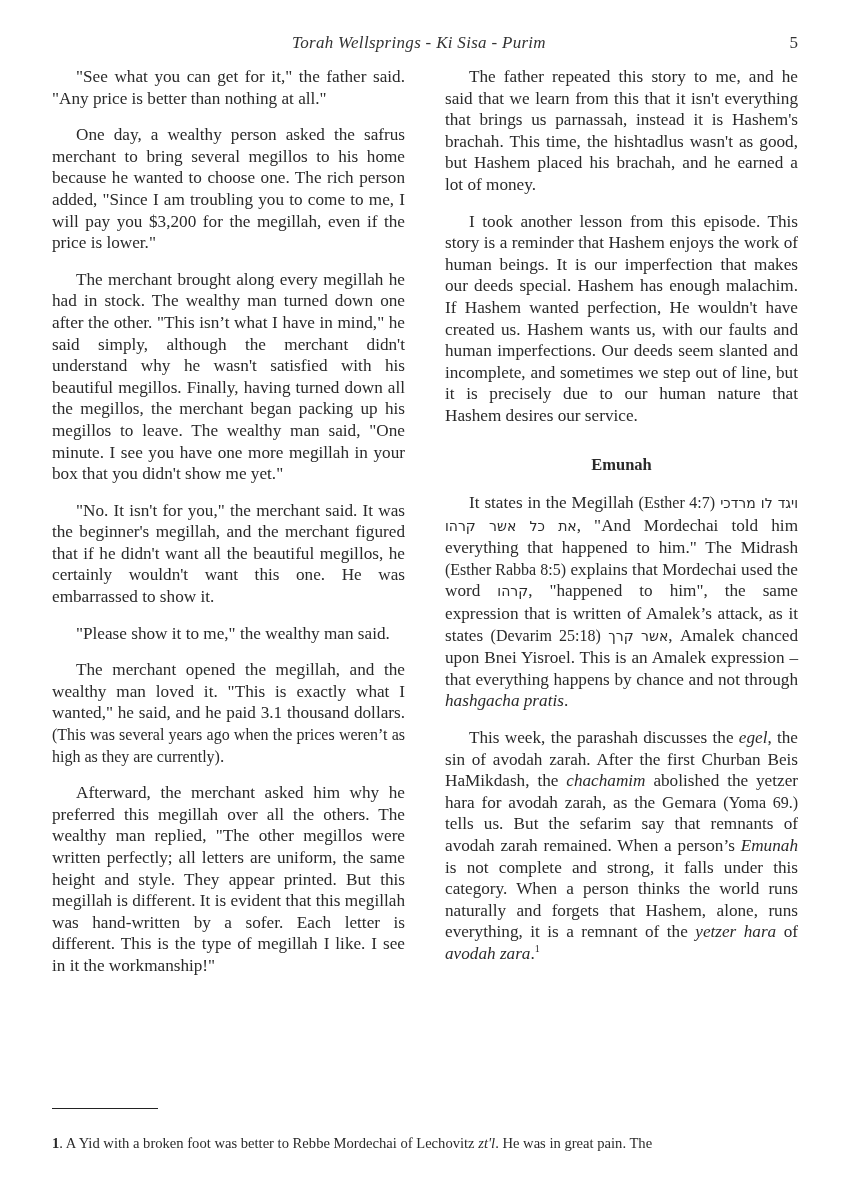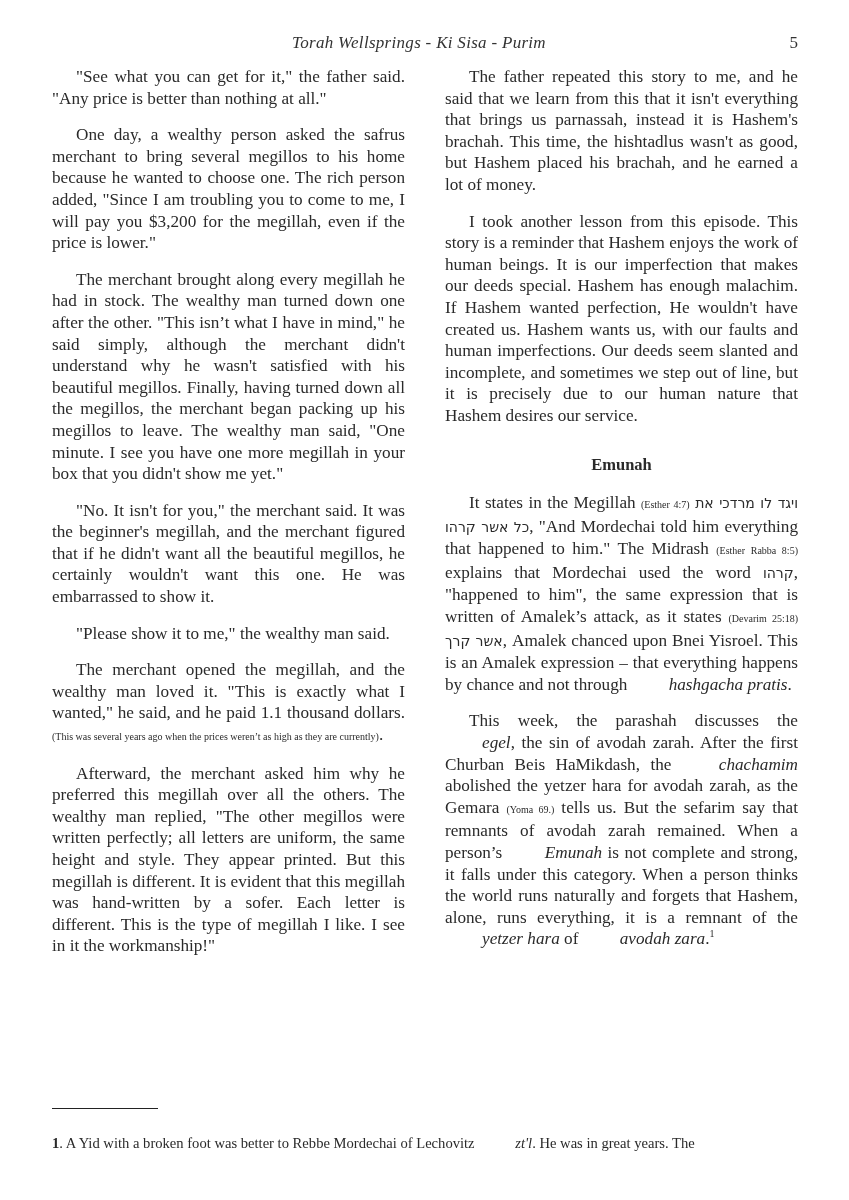--- a/index.html
+++ b/index.html
@@ -18,27 +18,27 @@
   .header .pageno {
     position: absolute; right: 0; top: 0; font-size: 17px; color: #333;
   }
   .col {
     position: absolute; top: 66px; width: 353px;
     font-size: 17.2px; line-height: 21.6px; text-align: justify;
   }
   .col.left { left: 52px; }
   .col.right { left: 445px; }
   .col p { margin: 0 0 15px 0; text-indent: 24px; }
-  .small { font-size: 10px; }
+  .small { font-size: 16px; }
   .heading {
     text-align: center; font-weight: bold; font-size: 16.5px;
     margin: 27px 0 17px 0;
   }
   .heb { font-family: "DejaVu Sans", sans-serif; font-size: 14px; }
-  i { font-style: italic; margin-left: 37px; }
+  i { font-style: italic; }
   sup { font-size: 10px; line-height: 0; }
   .fn-rule {
     position: absolute; left: 52px; top: 1108px; width: 106px; height: 0;
     border-top: 1.3px solid #222;
   }
   .footnote {
     position: absolute; left: 52px; top: 1134px; width: 746px;
     font-size: 14.6px; line-height: 18px; white-space: nowrap;
   }
   .footnote b { font-weight: bold; }
@@ -50,27 +50,27 @@
   <span class="title">Torah Wellsprings - Ki Sisa - Purim</span>
   <span class="pageno">5</span>
 </div>
 
 <div class="col left">
   <p>"See what you can get for it," the father said. "Any price is better than nothing at all."</p>
   <p>One day, a wealthy person asked the safrus merchant to bring several megillos to his home because he wanted to choose one. The rich person added, "Since I am troubling you to come to me, I will pay you $3,200 for the megillah, even if the price is lower."</p>
   <p>The merchant brought along every megillah he had in stock. The wealthy man turned down one after the other. "This isn’t what I have in mind," he said simply, although the merchant didn't understand why he wasn't satisfied with his beautiful megillos. Finally, having turned down all the megillos, the merchant began packing up his megillos to leave. The wealthy man said, "One minute. I see you have one more megillah in your box that you didn't show me yet."</p>
   <p>"No. It isn't for you," the merchant said. It was the beginner's megillah, and the merchant figured that if he didn't want all the beautiful megillos, he certainly wouldn't want this one. He was embarrassed to show it.</p>
   <p>"Please show it to me," the wealthy man said.</p>
-  <p><span>The merchant opened the megillah, and the wealthy man loved it. "This is exactly what I wanted," he said, and he paid 1.1 thousand dollars. </span><span class="small">(This was several years ago when the prices weren’t as high as they are currently)</span><span>.</span></p>
+  <p><span>The merchant opened the megillah, and the wealthy man loved it. "This is exactly what I wanted," he said, and he paid 3.1 thousand dollars. </span><span class="small">(This was several years ago when the prices weren’t as high as they are currently)</span><span>.</span></p>
   <p>Afterward, the merchant asked him why he preferred this megillah over all the others. The wealthy man replied, "The other megillos were written perfectly; all letters are uniform, the same height and style. They appear printed. But this megillah is different. It is evident that this megillah was hand-written by a sofer. Each letter is different. This is the type of megillah I like. I see in it the workmanship!"</p>
 </div>
 
 <div class="col right">
   <p>The father repeated this story to me, and he said that we learn from this that it isn't everything that brings us parnassah, instead it is Hashem's brachah. This time, the hishtadlus wasn't as good, but Hashem placed his brachah, and he earned a lot of money.</p>
   <p>I took another lesson from this episode. This story is a reminder that Hashem enjoys the work of human beings. It is our imperfection that makes our deeds special. Hashem has enough malachim. If Hashem wanted perfection, He wouldn't have created us. Hashem wants us, with our faults and human imperfections. Our deeds seem slanted and incomplete, and sometimes we step out of line, but it is precisely due to our human nature that Hashem desires our service.</p>
   <div class="heading">Emunah</div>
   <p><span>It states in the Megillah </span><span class="small">(Esther 4:7)</span><span class="heb"> ויגד לו מרדכי את כל אשר קרהו</span><span>, "And Mordechai told him everything that happened to him." The Midrash </span><span class="small">(Esther Rabba 8:5)</span><span> explains that Mordechai used the word </span><span class="heb">קרהו</span><span>, "happened to him", the same expression that is written of Amalek’s attack, as it states </span><span class="small">(Devarim 25:18)</span><span class="heb"> אשר קרך</span><span>, Amalek chanced upon Bnei Yisroel. This is an Amalek expression – that everything happens by chance and not through </span><i>hashgacha pratis</i><span>.</span></p>
   <p><span>This week, the parashah discusses the </span><i>egel</i><span>, the sin of avodah zarah. After the first Churban Beis HaMikdash, the </span><i>chachamim</i><span> abolished the yetzer hara for avodah zarah, as the Gemara </span><span class="small">(Yoma 69.)</span><span> tells us. But the sefarim say that remnants of avodah zarah remained. When a person’s </span><i>Emunah</i><span> is not complete and strong, it falls under this category. When a person thinks the world runs naturally and forgets that Hashem, alone, runs everything, it is a remnant of the </span><i>yetzer hara</i><span> of </span><i>avodah zara</i><span>.</span><sup>1</sup></p>
 </div>
 
 <div class="fn-rule"></div>
 
-<div class="footnote"><b>1</b><span>. A Yid with a broken foot was better to Rebbe Mordechai of Lechovitz </span><i>zt'l</i><span>. He was in great years. The</span></div>
+<div class="footnote"><b>1</b><span>. A Yid with a broken foot was better to Rebbe Mordechai of Lechovitz </span><i>zt'l</i><span>. He was in great pain. The</span></div>
 
 </body></html>

